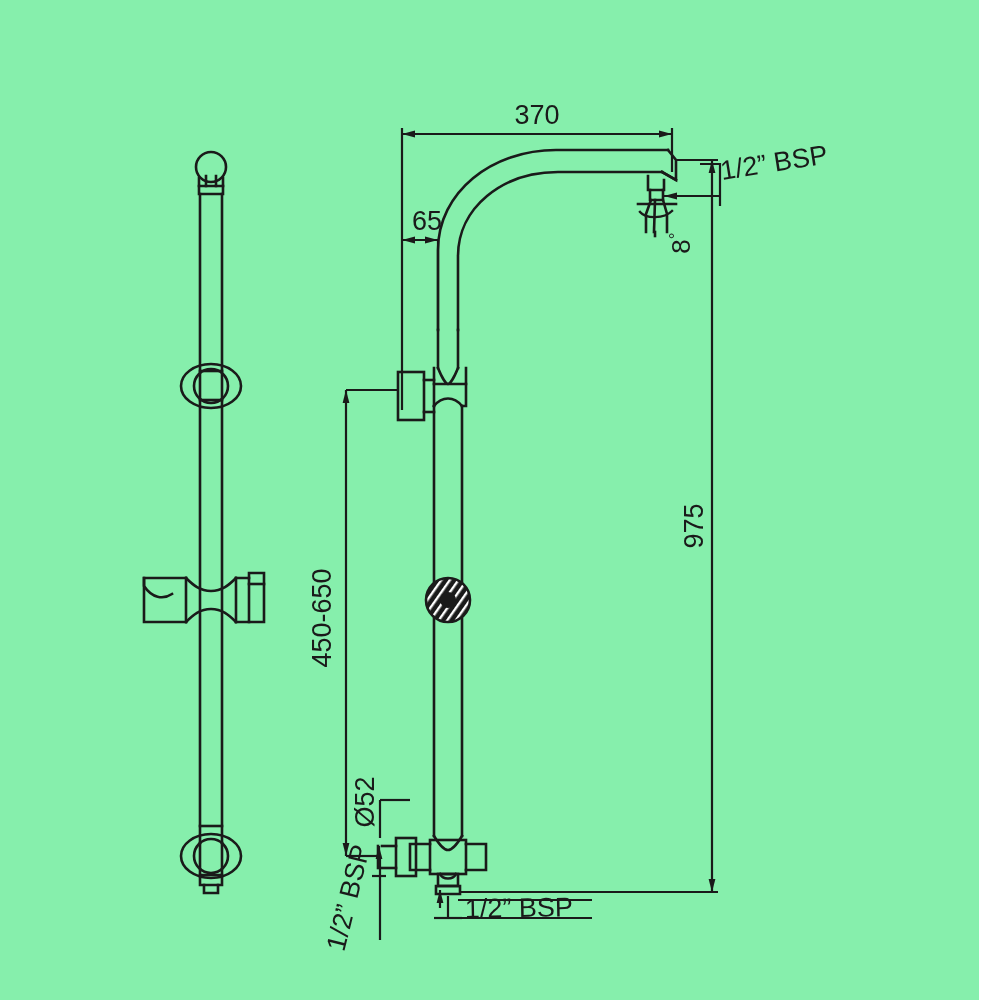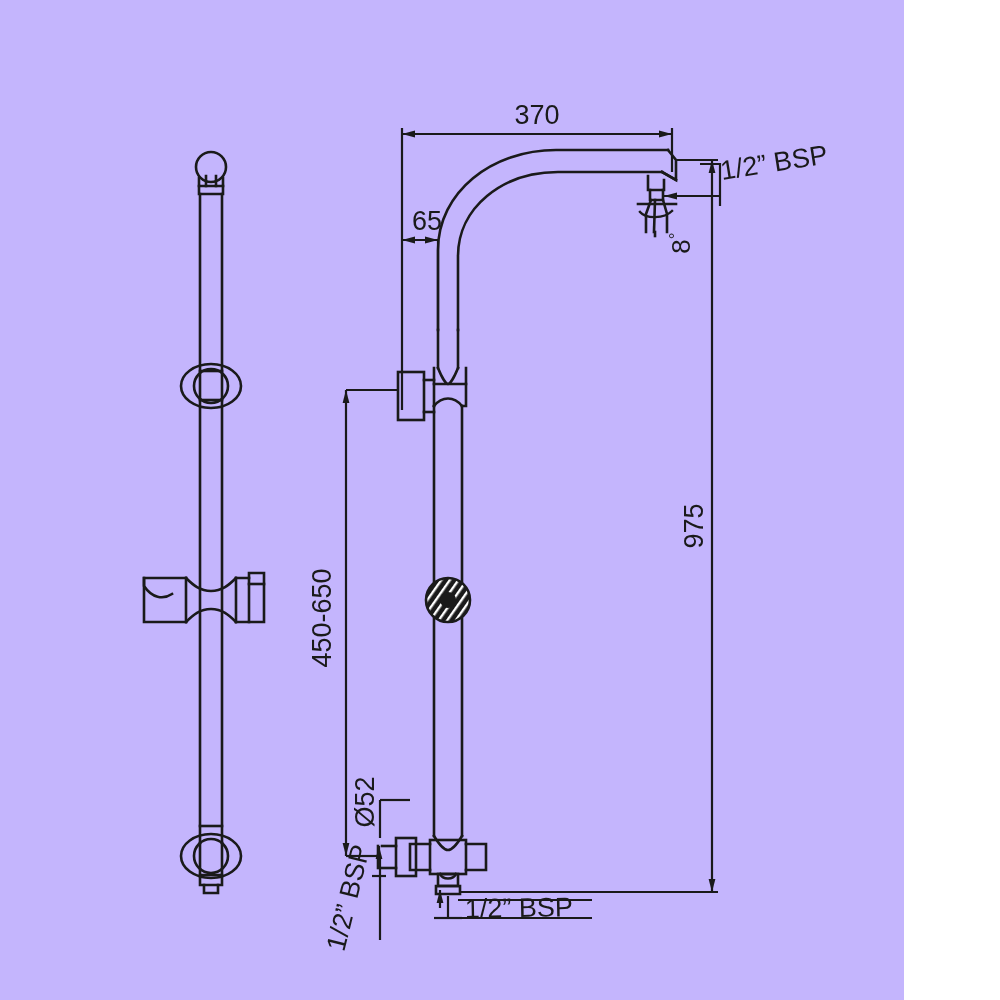--- a/index.html
+++ b/index.html
@@ -1,18 +1,18 @@
 <!DOCTYPE html>
 <html><head>
 <meta charset="utf-8">
 <style>
   html,body{margin:0;padding:0;background:#ffffff;}
   body{width:1000px;height:1000px;overflow:hidden;
        font-family:"Liberation Sans", sans-serif;}
-  #stage{position:relative;width:904px;height:1000px;background:#c4b5fd;}
+  #stage{position:relative;width:979px;height:1000px;background:#86efac;}
   svg{position:absolute;left:0;top:0;}
   .dimtext{font-family:"Liberation Sans", sans-serif;font-size:27px;fill:#1a1a1a;}
   .deg{font-family:"Liberation Sans", sans-serif;font-size:26px;fill:#1a1a1a;}
 </style>
 </head>
 <body>
 
 <div id="stage">
 
 <svg width="1000" height="1000" viewBox="0 0 1000 1000">

